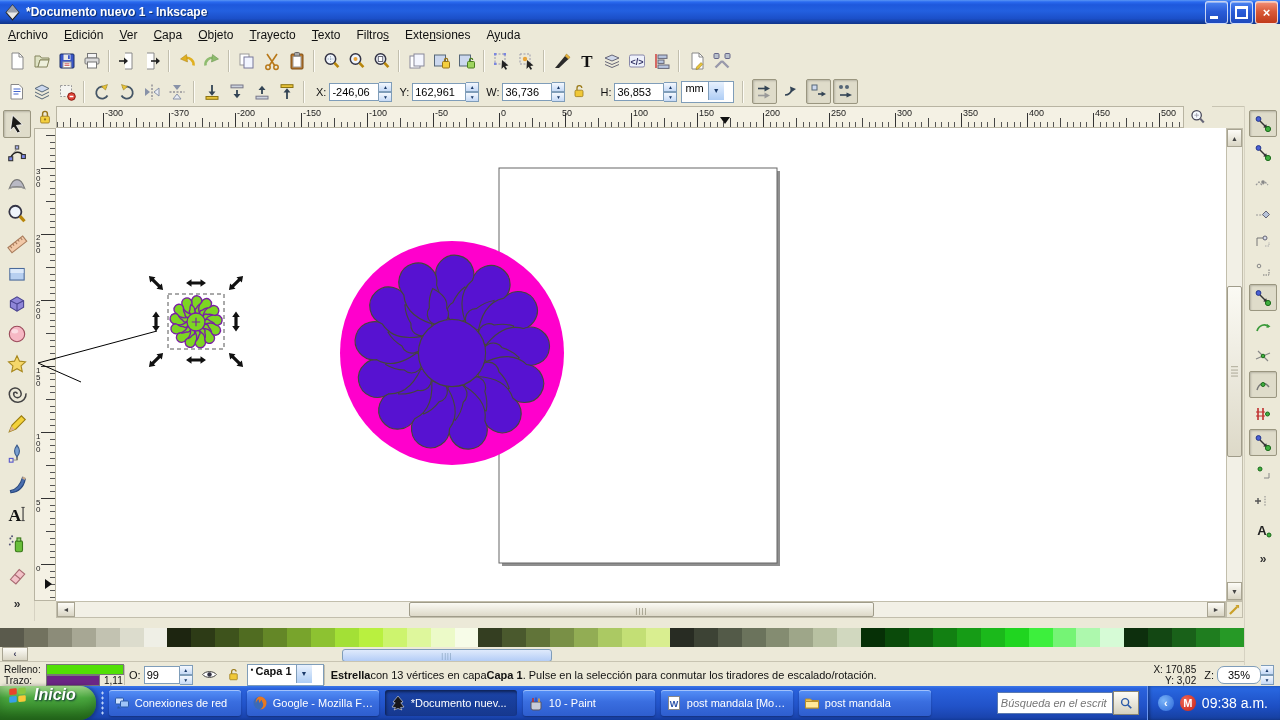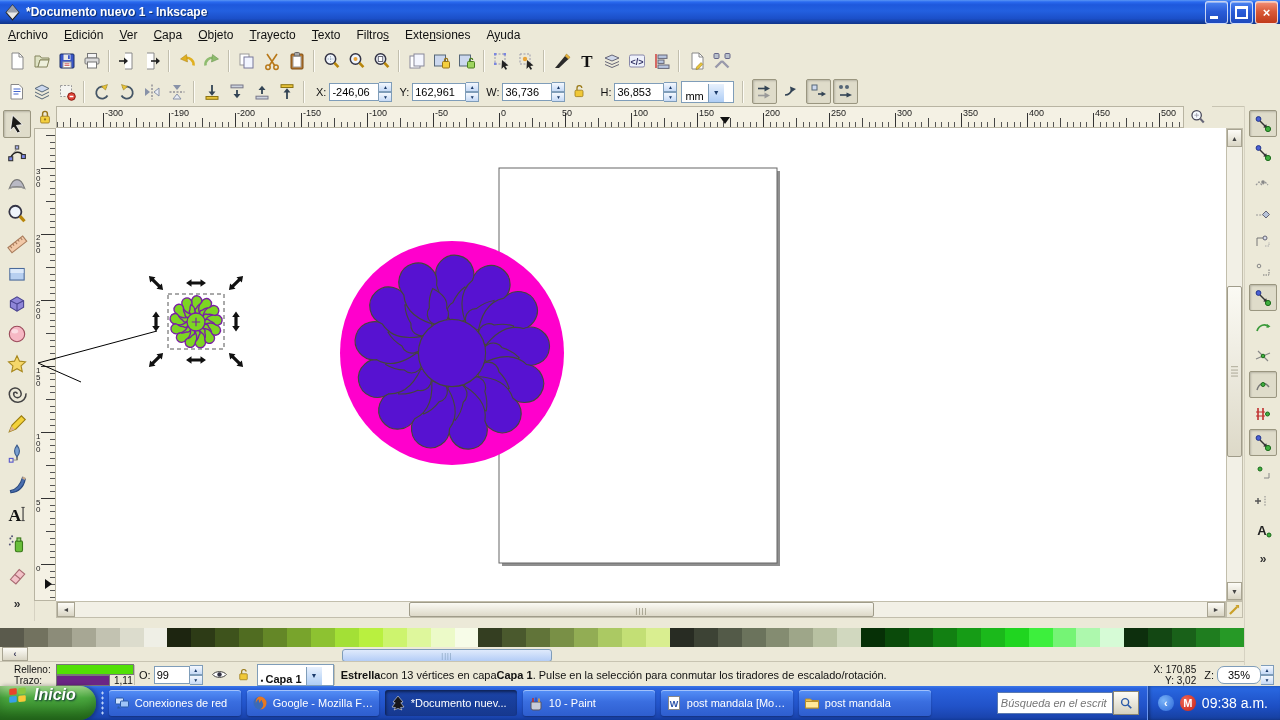--- a/index.html
+++ b/index.html
@@ -28,21 +28,21 @@
   .btn{width:25px;height:25px;border:1px solid transparent;background:transparent;padding:1px;
     display:flex;align-items:center;justify-content:center;border-radius:2px}
   .btn svg{width:20px;height:20px;display:block}
   .btn.pressed{border:1px solid #9a9680;background:#dfdcca;box-shadow:inset 1px 1px 2px rgba(0,0,0,.18)}
   .tsep{width:0;height:22px;border-left:1px solid #c2bfae;border-right:1px solid #fdfcf6;margin:0 4px}
   .fieldlbl{margin:0 3px 0 7px;color:#111}
   .xpin{height:16px;border:1px solid #7f9db9;font-size:11px;padding:0 2px;font-family:"Liberation Sans",sans-serif}
   .spin{width:13px;height:20px;display:flex;flex-direction:column;margin-left:0}
   .spin span{flex:1;display:flex;align-items:center;justify-content:center;font-size:5px;color:#1a3a6a;
     background:linear-gradient(#f4f8fe,#c6daf6);border:1px solid #7f9db9;border-left:none}
-  .combo{display:flex;align-items:flex-end;border:1px solid #7f9db9;background:#fff;height:20px;padding-left:3px}
+  .combo{display:flex;align-items:flex-start;border:1px solid #7f9db9;background:#fff;height:20px;padding-left:3px}
   .combo .arrow{width:15px;height:18px;margin-left:4px;background:linear-gradient(#e8f1fd,#aecdf5);
     border-left:1px solid #7f9db9;display:flex;align-items:center;justify-content:center;font-size:7px;color:#1a3a6a}
   
   #toolbox{left:0;top:106px;width:34px;height:512px;background:#ece9d8;border-right:1px solid #d6d2c2;
     display:flex;flex-direction:column;align-items:center;padding-top:3px}
   #toolbox .btn{width:28px;height:28px;margin:1px 0}
   #toolbox .btn svg{width:22px;height:22px}
   #snapbar{left:1244px;top:106px;width:36px;height:556px;background:#ece9d8;border-left:1px solid #d6d2c2;
     display:flex;flex-direction:column;align-items:center;padding-top:3px;z-index:6}
   #snapbar .btn{width:28px;height:27px;margin:1px 0}
@@ -89,21 +89,21 @@
   #palette-row{left:0;top:628px;width:1280px;height:19px;display:flex;z-index:4;background:#ece9d8}
   .swatch{flex:1}
   #palette-scroll{left:0;top:647px;width:1280px;height:14px;z-index:4;background:#ece9d8;display:flex;align-items:center}
   .palarrow{width:24px;height:12px;margin:0 2px;background:linear-gradient(#fdfcf7,#d9d5c4);border:1px solid #a8a492;
     color:#335;font-size:9px;font-weight:bold;display:flex;align-items:center;justify-content:center}
   #palthumb{position:absolute;left:312px;top:1px;width:208px;height:11px;border:1px solid #7f9db9;border-radius:3px;
     background:linear-gradient(#dfeafc,#b4cdf6);display:flex;align-items:center;justify-content:center;color:#7f9db9;font-size:7px;letter-spacing:1px}
   
   #statusbar{left:0;top:661px;width:1280px;height:25px;background:#ece9d8;border-top:1px solid #c8c4b2;
     display:flex;align-items:center;z-index:4;color:#111}
-  .fsb{width:120px;padding-left:14px}
+  .fsb{width:120px;padding-left:4px}
   .fsb .row{display:flex;align-items:center;height:11px}
   .fsb .lbl{width:42px;font-size:10px}
   .sw{height:9px;border:1px solid #777}
   .statline{display:flex;align-items:center;border-left:1px solid #c2bfae;height:20px;padding:0 4px}
   #msg{flex:1;border-left:1px solid #c2bfae;padding-left:6px;height:20px;display:flex;align-items:center;overflow:hidden;white-space:nowrap}
   #xyblock{width:92px;font-size:10px;text-align:right;line-height:11px;padding-right:4px}
   
   #taskbar{left:0;top:686px;width:1280px;height:34px;display:flex;align-items:center;z-index:5;
     background:linear-gradient(#3b77e8 0%,#2a62dd 8%,#2152c8 60%,#1a44ae 92%,#123a9a 100%)}
   #startbtn{height:34px;display:flex;align-items:flex-start;gap:6px;padding:0 20px 0 8px;color:#fff;
@@ -613,21 +613,21 @@
   <svg viewBox="0 0 20 20" width="16" height="16">
       <rect x="4.5" y="9" width="11" height="8.5" rx="1.5" fill="#f3cf3e" stroke="#97741a"></rect>
       <path d="M7 9V6a3 3 0 0 1 6 0v3" fill="none" stroke="#97741a" stroke-width="1.8"></path>
       <circle cx="10" cy="13" r="1.4" fill="#97741a"></circle>
     </svg>
 </div>
 
 <div id="hruler" class="abs">
     <div id="hmarker"></div>
     <div class="hlab" style="left: 48px;">-300</div>
-    <div class="hlab" style="left: 114px;">-190</div>
+    <div class="hlab" style="left: 114px;">-370</div>
     <div class="hlab" style="left: 180px;">-200</div>
     <div class="hlab" style="left: 246px;">-150</div>
     <div class="hlab" style="left: 312px;">-100</div>
     <div class="hlab" style="left: 378px;">-50</div>
     <div class="hlab" style="left: 444px;">0</div>
     <div class="hlab" style="left: 505px;">50</div>
     <div class="hlab" style="left: 576px;">100</div>
     <div class="hlab" style="left: 642px;">150</div>
     <div class="hlab" style="left: 708px;">200</div>
     <div class="hlab" style="left: 774px;">250</div>

